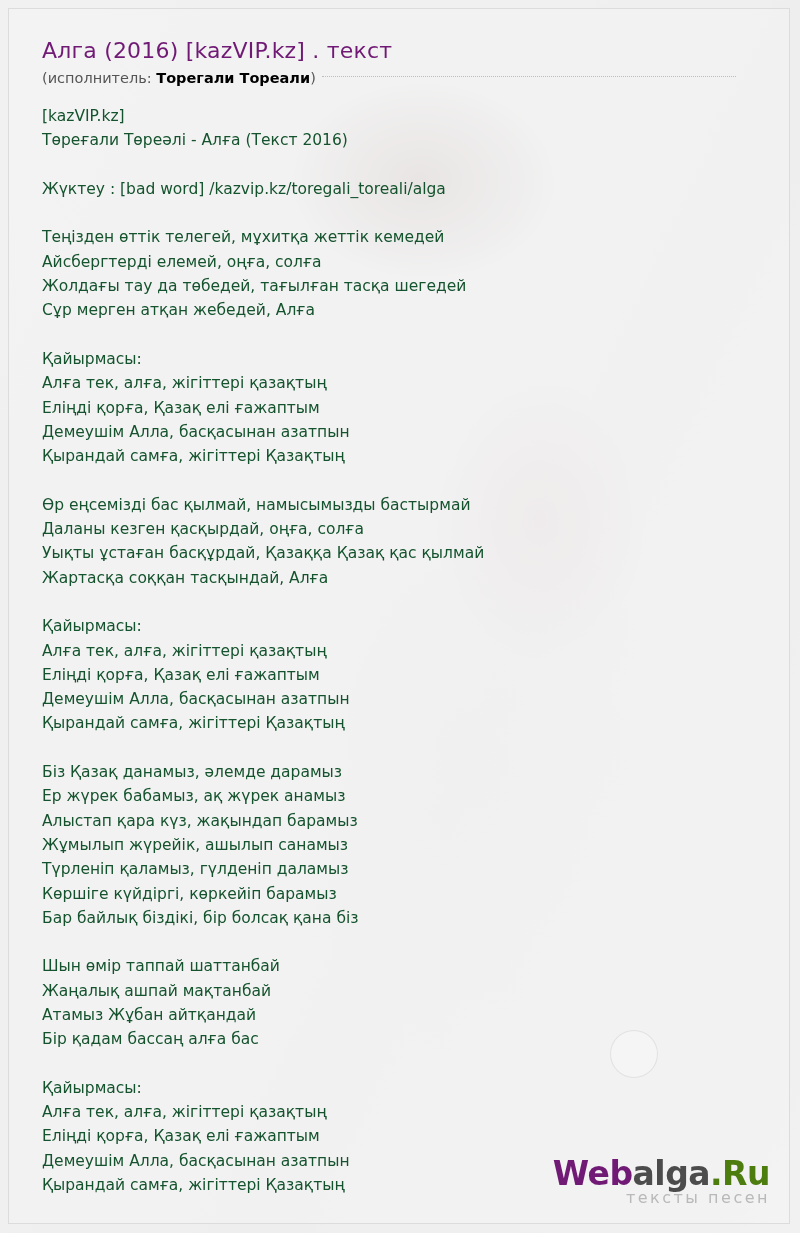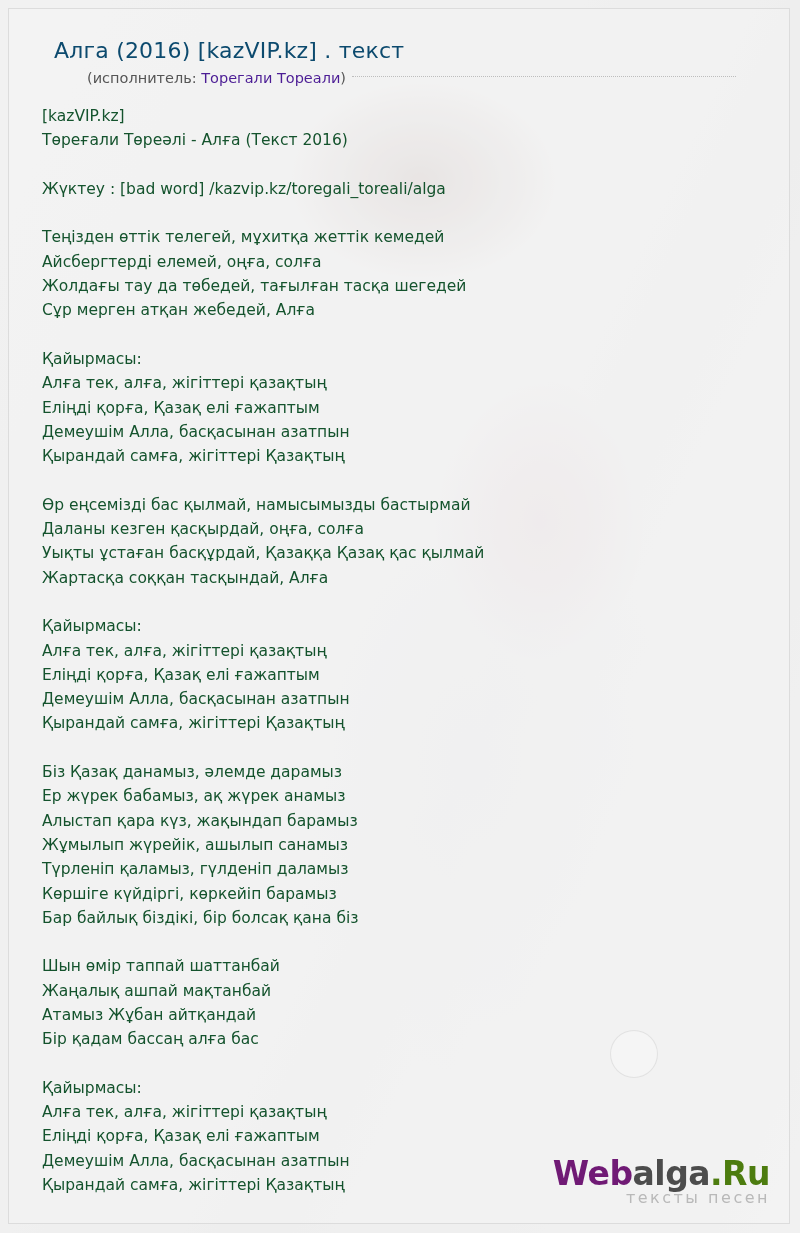--- a/index.html
+++ b/index.html
@@ -50,45 +50,45 @@
     box-sizing: border-box;
   }
   .content {
     position: absolute;
     left: 42px;
     top: 36px;
     width: 700px;
   }
   .title {
     font-size: 22px;
-    color: #0c4a6e;
+    color: #701a75;
     line-height: 30px;
-    margin: 0 0 4px 12px;
+    margin: 0 0 4px 0;
     font-weight: normal;
     letter-spacing: 0.2px;
   }
   .subtitle-row {
     font-size: 14.5px;
     color: #555;
     display: flex;
     align-items: center;
     gap: 0;
     white-space: nowrap;
-    margin-left: 45px;
   }
   .subtitle-row .dotted {
     flex: 1 1 auto;
     border-bottom: 1px dotted #bdbdbd;
     margin: 0 6px 5px 6px;
     height: 1px;
   }
   .performer-link {
-    color: #4c1d95;
+    color: #000000;
     text-decoration: none;
     cursor: pointer;
+    font-weight: bold;
   }
   .lyrics {
     margin-top: 18px;
     font-size: 15.5px;
     line-height: 24.3px;
     color: #14532d;
     white-space: pre-wrap;
     font-family: "DejaVu Sans", "Liberation Sans", sans-serif;
   }
   .logo {

